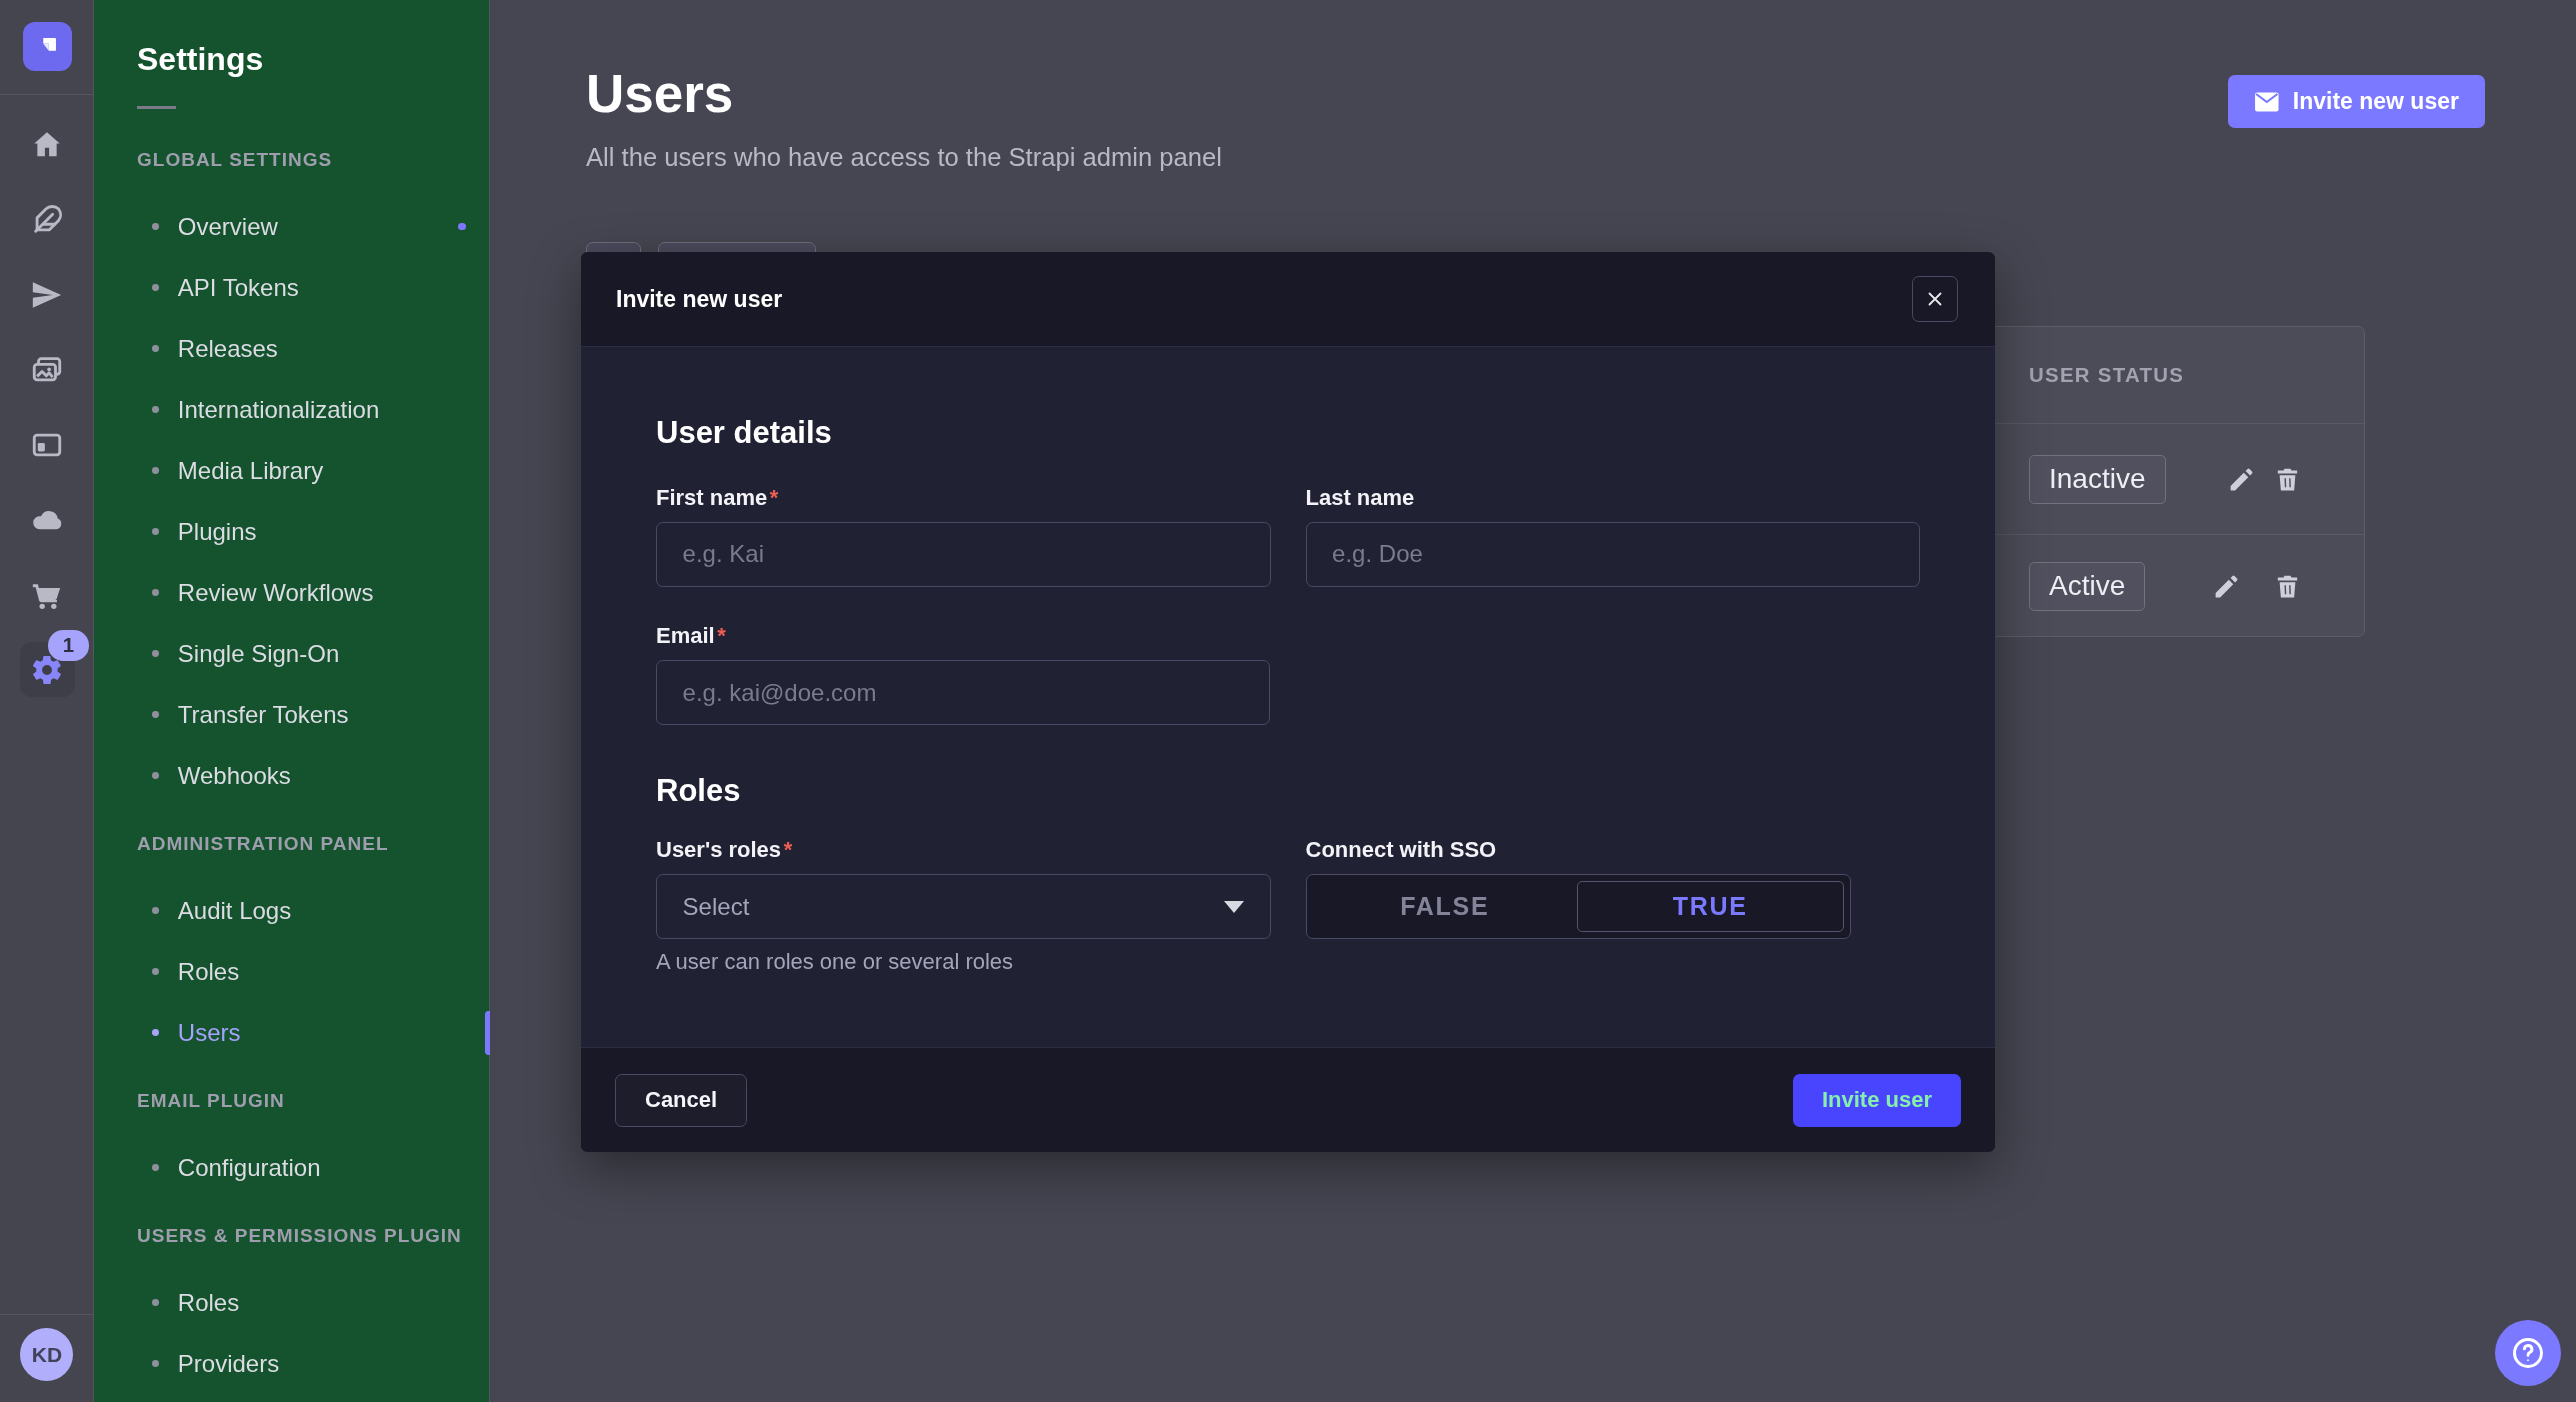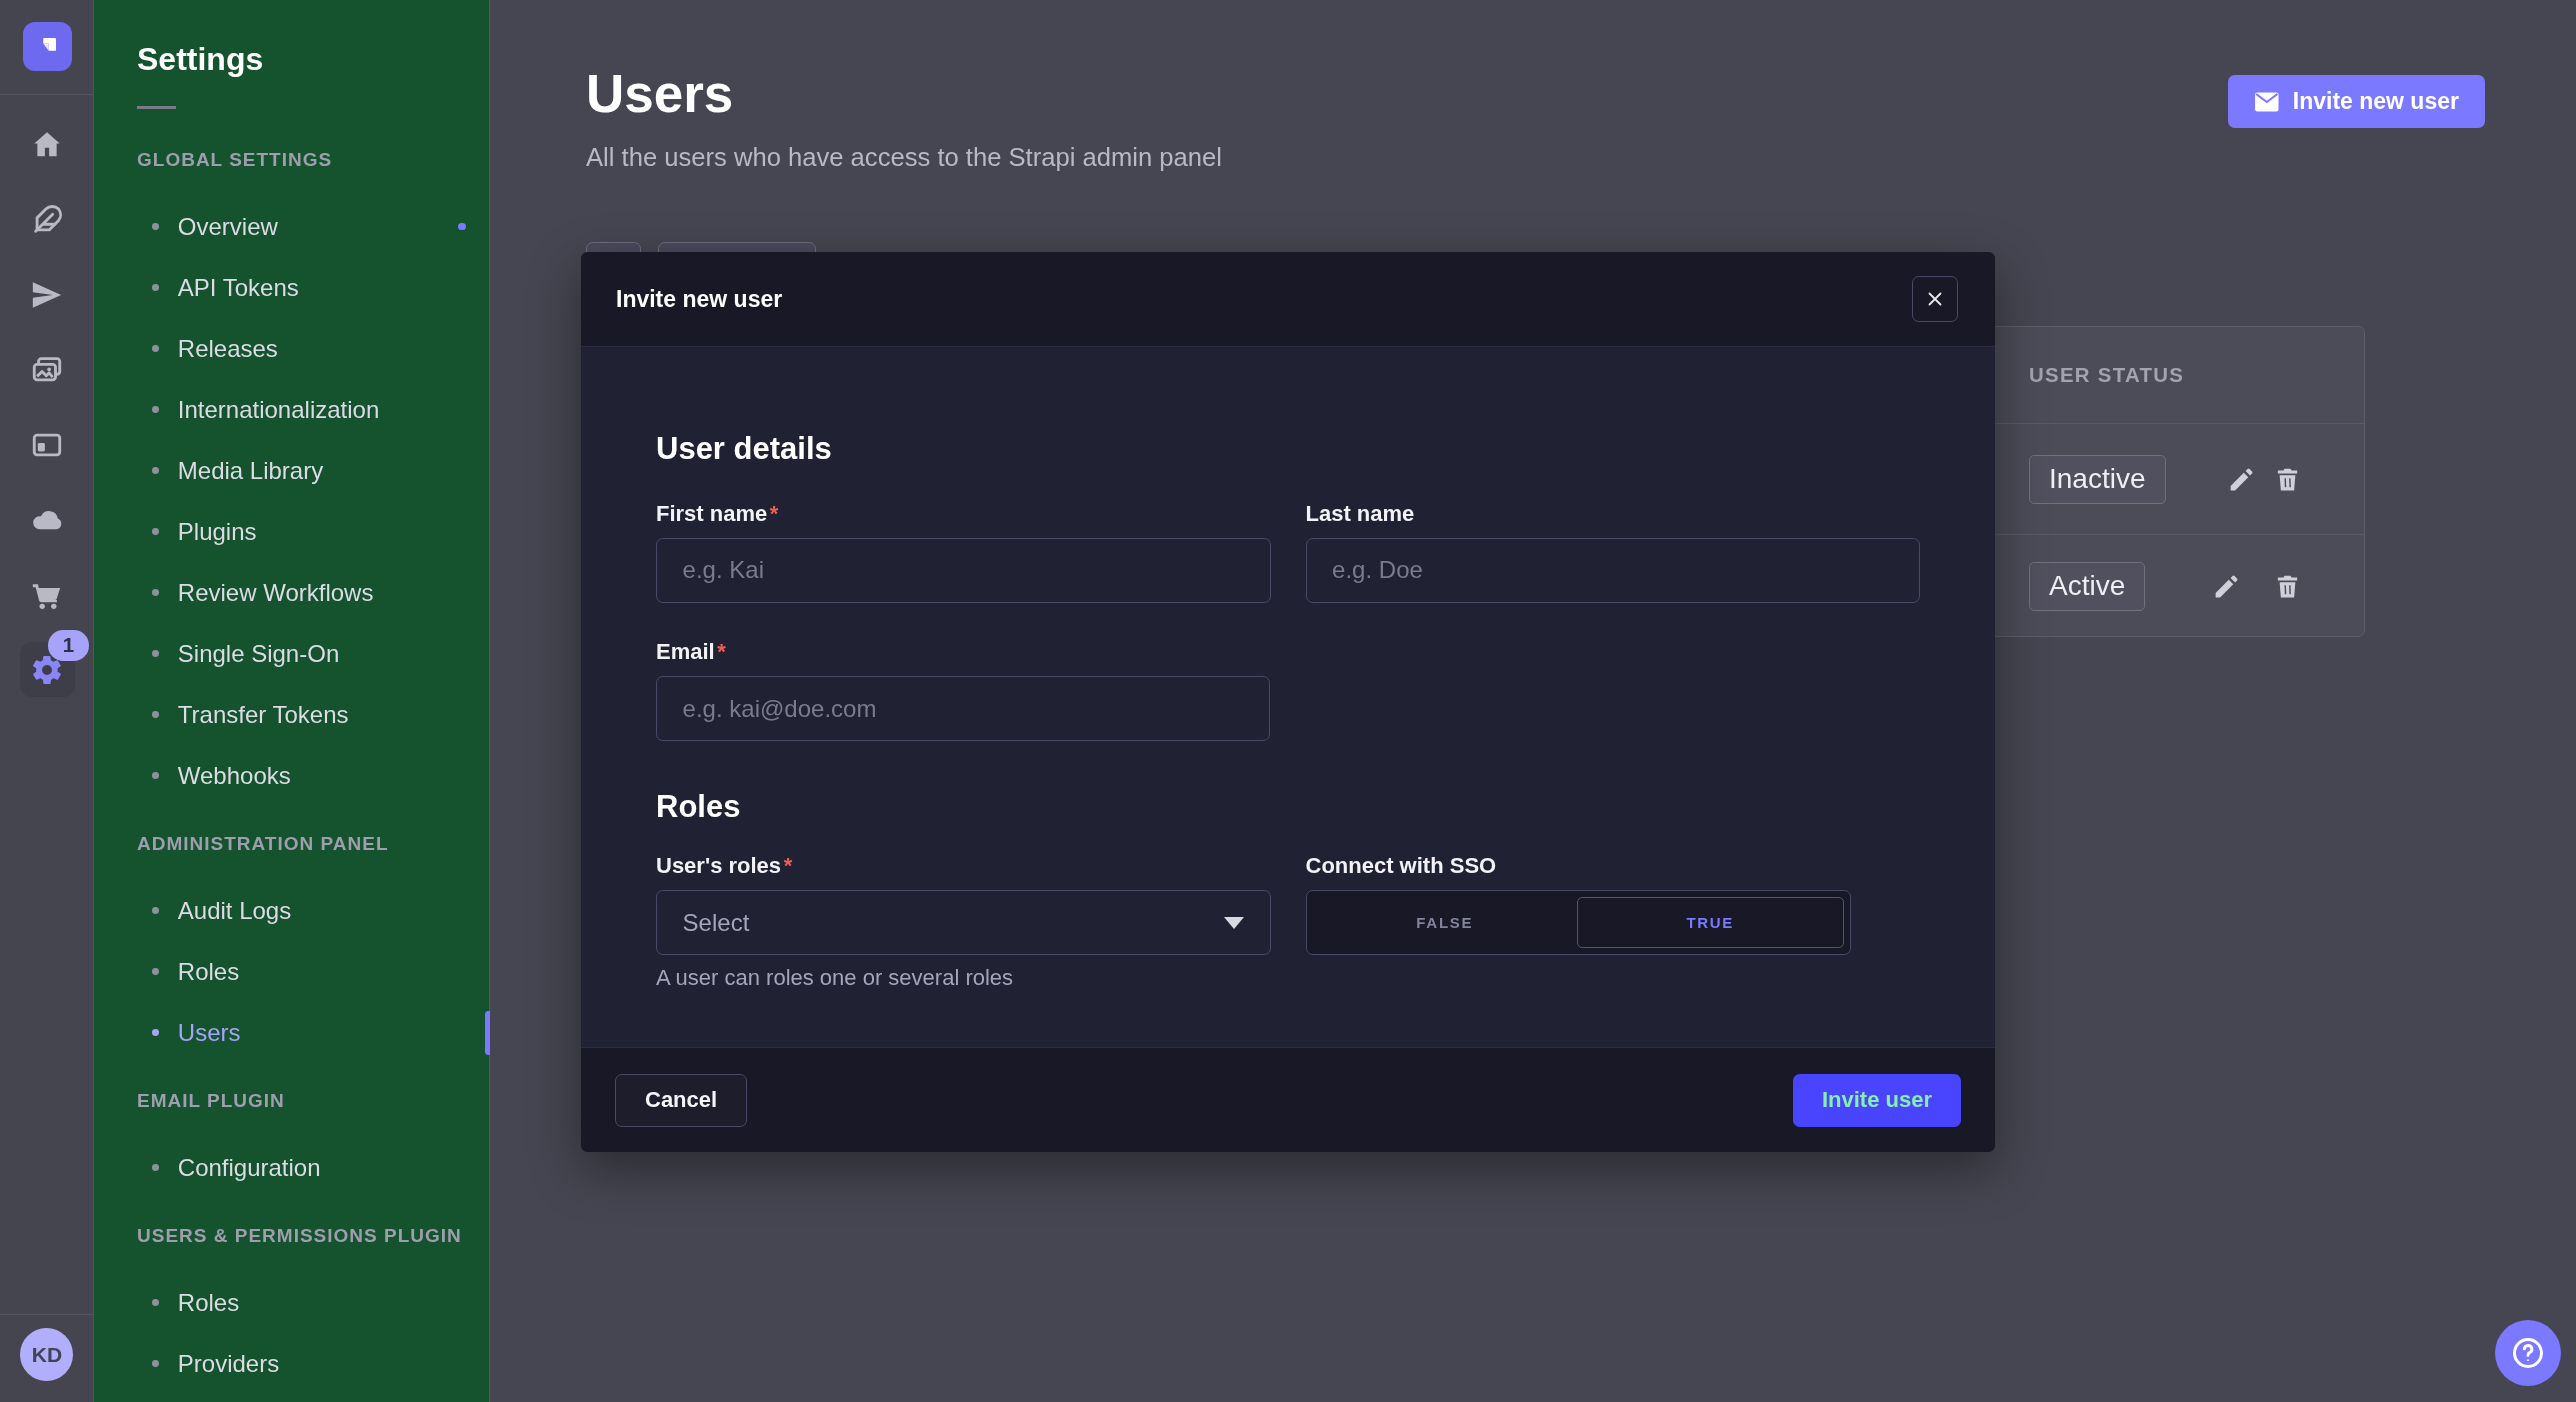--- a/index.html
+++ b/index.html
@@ -112,21 +112,21 @@
   .modal-header {
     height:95px; background:#181826; border-radius:6.8px 6.8px 0 0;
     display:flex; align-items:center; justify-content:space-between; padding:0 37px 0 35px;
     border-bottom:0.9px solid #2c2c44;
   }
   .modal-title { font-size:23px; font-weight:700; color:#fff; }
   .modal-close {
     width:46px; height:46px; background:none; border:1.7px solid #4a4a66; border-radius:6.8px;
     cursor:pointer; display:flex; align-items:center; justify-content:center; color:#e8e8ef;
   }
-  .modal-body { flex:1; padding:16px 75px; }
+  .modal-body { flex:1; padding:0 75px; }
   .form-heading { font-size:31px; font-weight:700; color:#fff; }
   .heading-details { margin-top:68px; }
   .heading-roles { margin-top:48px; }
   .field-row { display:grid; grid-template-columns:1fr 1fr; column-gap:35px; margin-top:31px; }
   .field-row.roles { margin-top:25.6px; }
   .field label, .field .field-label {
     display:flex; align-items:center; height:31px; margin-bottom:8.5px;
     font-size:22px; font-weight:600; color:#f2f2f7;
   }
   .req { color:#ee5e52; margin-left:2.6px; font-size:22px; }
@@ -142,21 +142,21 @@
   }
   .select-value { font-size:24px; color:#a5a5ba; }
   .caret-down { width:0; height:0; border-left:10.2px solid transparent; border-right:10.2px solid transparent; border-top:12.8px solid #d9d9e3; }
   .hint { margin-top:10.2px; font-size:22px; color:#a5a5ba; }
   .sso-toggle {
     width:545px; height:65px; background:#181826; border:1.7px solid #4a4a66; border-radius:6.8px;
     display:flex; align-items:stretch; padding:6px; cursor:pointer;
   }
   .sso-opt {
     flex:1; display:flex; align-items:center; justify-content:center;
-    font-size:15px; font-weight:700; letter-spacing:1.7px; background:none; border:none; cursor:pointer;
+    font-size:25px; font-weight:700; letter-spacing:1.7px; background:none; border:none; cursor:pointer;
     color:#83839a; font-family:"Liberation Sans", sans-serif;text-align:center;
   }
   .sso-opt.selected { border:1.7px solid #55556f; border-radius:5.1px; color:#7b79ff; background:#181826; }
   .modal-footer {
     height:105px; background:#181826; border-radius:0 0 6.8px 6.8px; border-top:0.9px solid #2c2c44;
     display:flex; align-items:center; justify-content:space-between; padding:0 34px;
   }
   .btn-cancel {
     height:53px; padding:0 29px; background:#1d1d2c; border:1.7px solid #4a4a66; border-radius:6.8px;
     color:#f5f5fa; font-size:22px; font-weight:600; cursor:pointer; font-family:"Liberation Sans", sans-serif;

